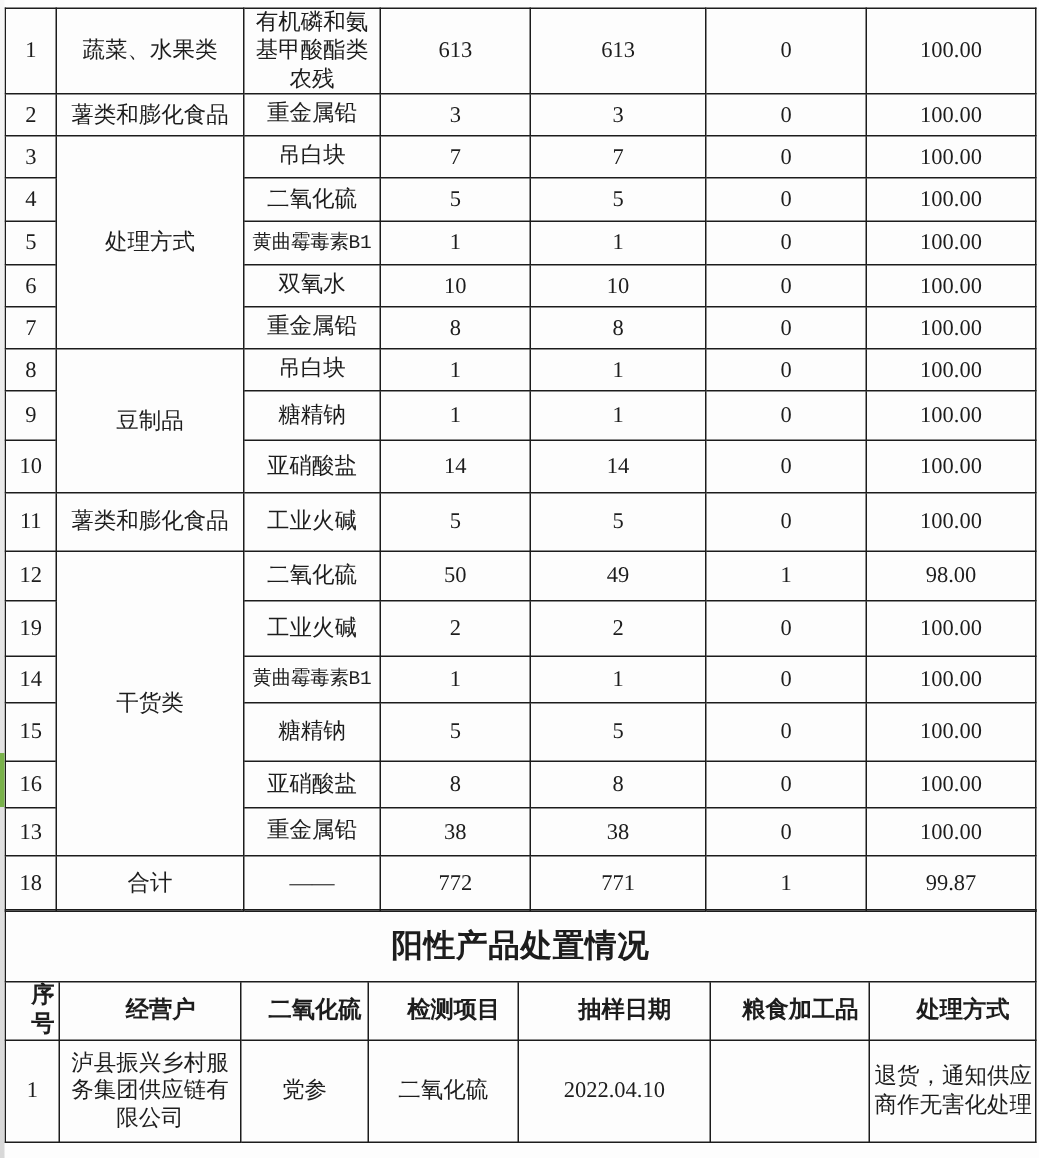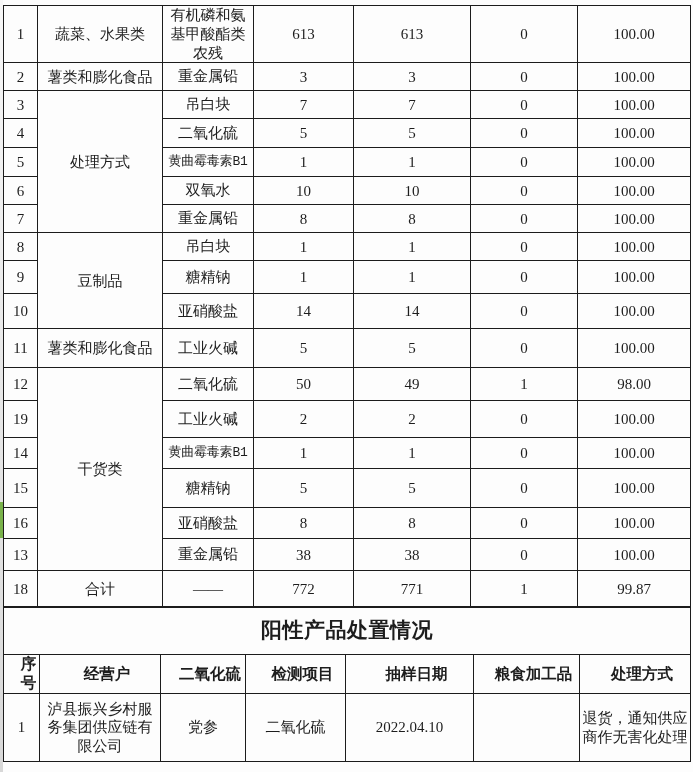--- a/index.html
+++ b/index.html
@@ -57,21 +57,21 @@
     letter-spacing: 0.5px;
     height: 48px;
   }
   .t2 .head-row td {
     font-weight: bold;
     font-size: 15.5px;
     height: 38px;
     padding-left: 15px;
   }
   .t2 .data-row td { height: 68px; }
-  .t2 td.left { text-align: center; padding: 0 2px; }
+  .t2 td.left { text-align: right; padding: 0 2px; }
 </style>
 </head>
 <body>
 
 <div class="page">
 
   <div class="left-strip"></div>
   <div class="green-mark"></div>
 
   <table class="t1">

